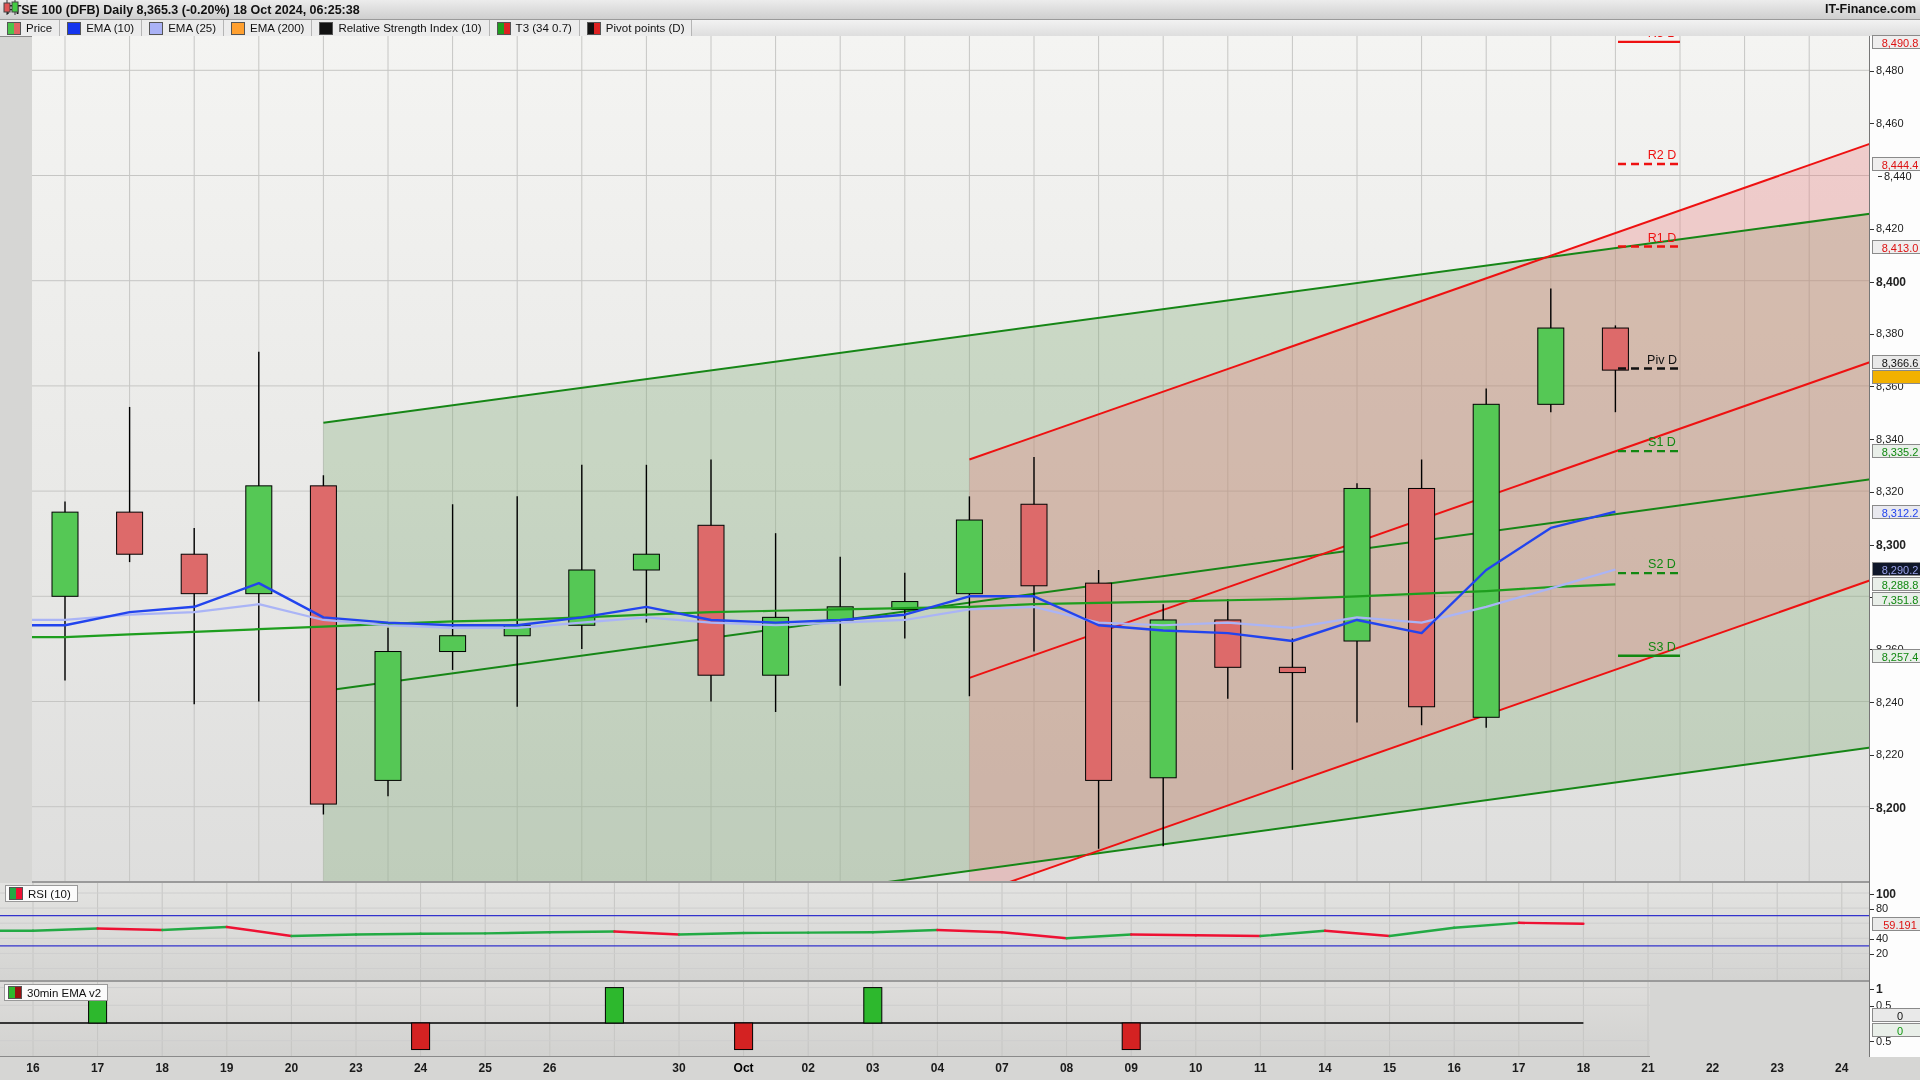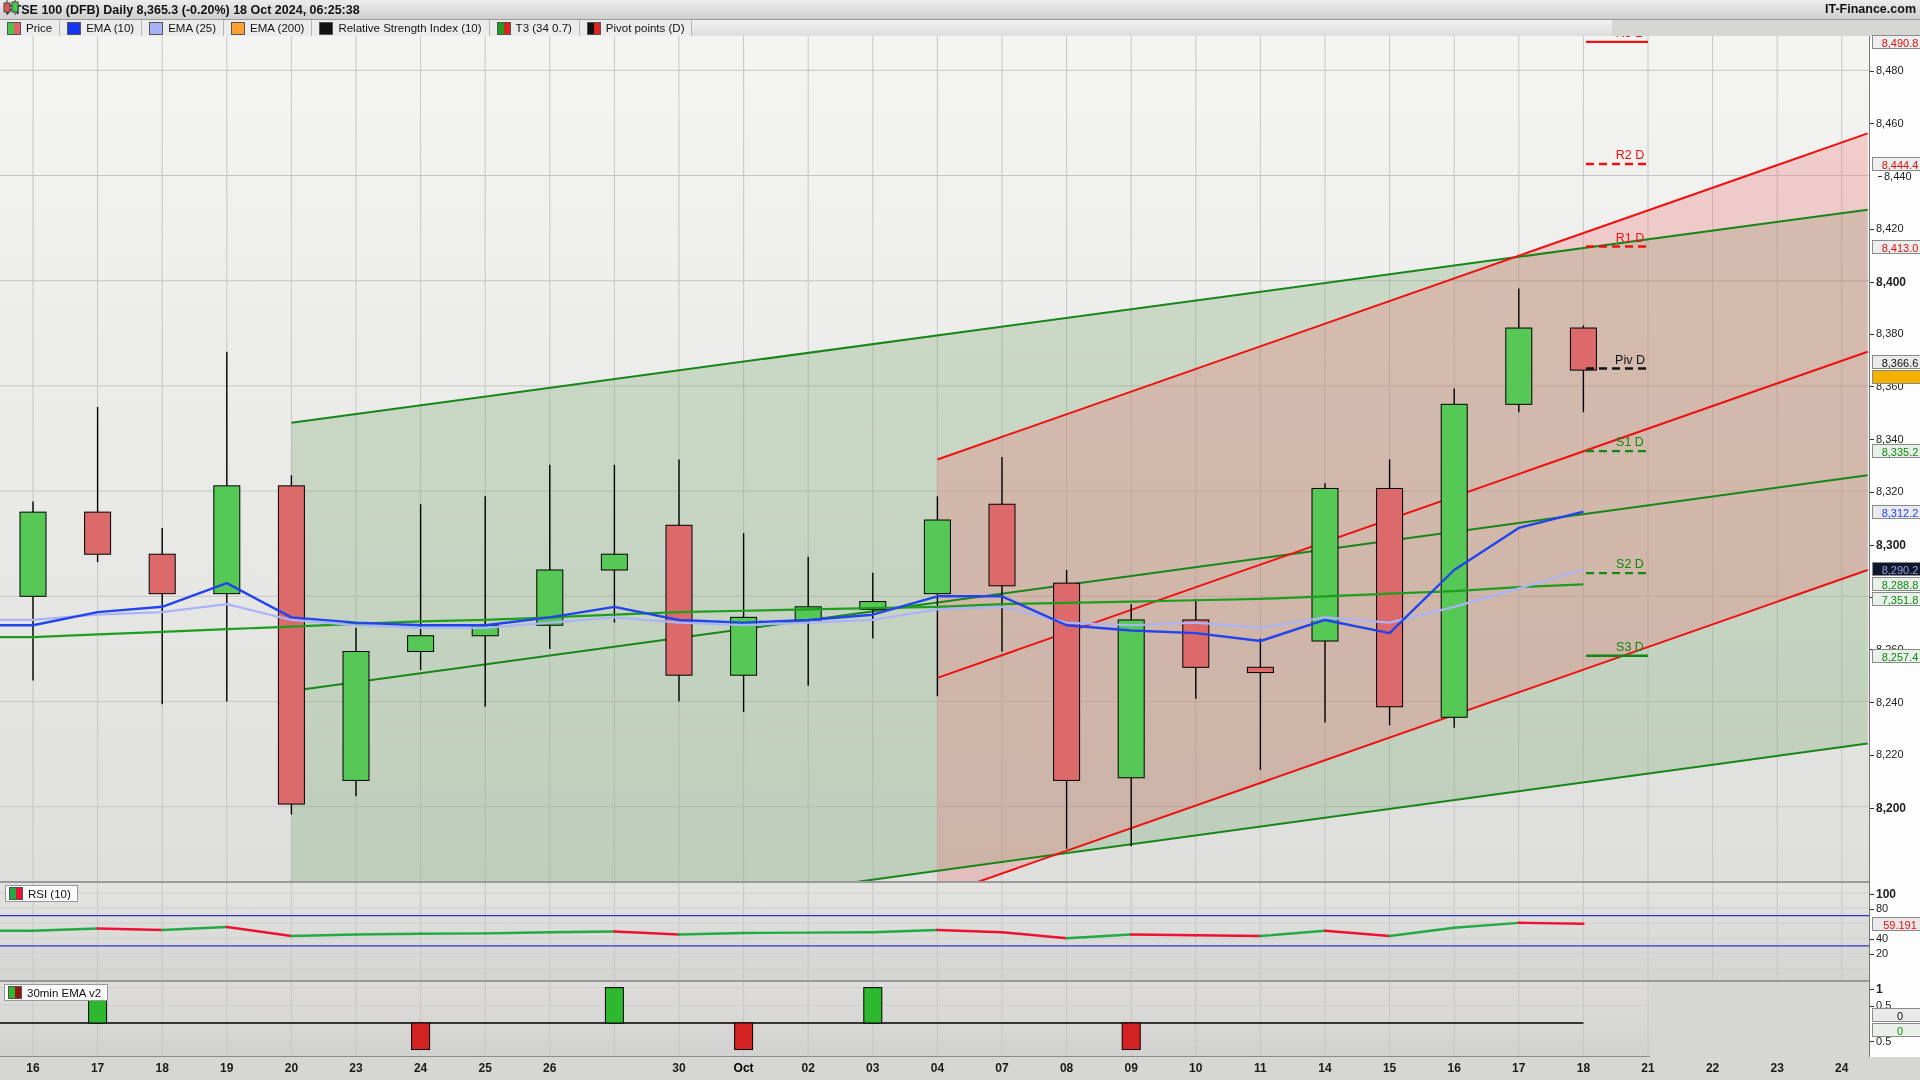--- a/index.html
+++ b/index.html
@@ -7,30 +7,30 @@
        font-family:"Liberation Sans",sans-serif;background:#d6d6d4;
        -webkit-font-smoothing:antialiased;}
   
   #titlebar{position:absolute;left:0;top:0;width:1920px;height:19px;
     background:linear-gradient(#ececec,#cfcfcf);border-bottom:1px solid #9a9a9a;
     display:flex;align-items:center;}
   #title-icon{width:17px;height:15px;margin-left:3px;flex:0 0 auto;}
   #title-text{font-size:12.5px;font-weight:bold;color:#111;margin-left:6px;white-space:nowrap;}
   #brand{position:absolute;right:4px;top:2px;font-size:12.5px;font-weight:bold;color:#111;}
   
-  #legendbar{position:absolute;left:0;top:20px;width:1612px;height:16px;
+  #legendbar{position:absolute;left:0;top:20px;width:1920px;height:16px;
     background:linear-gradient(#f2f2f2,#dedede);border-bottom:1px solid #8a8a8a;
     display:flex;align-items:stretch;}
   .lg-item{display:flex;align-items:center;padding:0 7px;border-right:1px solid #b5b5b5;background:#ececec;}
   .lg-sw{width:12px;height:11px;border:1px solid #555;display:flex;margin-right:5px;flex:0 0 auto;}
   .lg-sw span{flex:1 1 auto;}
   .lg-label{font-size:11.5px;color:#111;white-space:nowrap;}
   
   .panel{position:absolute;left:0;overflow:hidden;}
-  #main-panel{top:36px;width:1869px;height:845px;background:linear-gradient(#f4f4f2 0%,#e9e9e7 55%,#dededd 100%);border-bottom:2px solid #9a9a9a;}
+  #main-panel{top:36px;width:1869px;height:845px;background:linear-gradient(#f4f4f2 0%,#e9e9e7 55%,#dededd 100%);border-bottom:2px solid #9a9a9a;margin-left:32px;}
   #rsi-panel{top:883px;width:1869px;height:97px;background:linear-gradient(#e3e3e1,#d4d4d2);border-bottom:2px solid #9a9a9a;}
   #sig-panel{top:982px;width:1650px;height:74px;background:linear-gradient(#dedddb,#d2d2d0);border-bottom:1px solid #8a8a8a;}
   svg{position:absolute;left:0;top:0;overflow:hidden;}
   
   #axis-col{position:absolute;left:1869px;top:36px;width:51px;height:1021px;
     background:#fdfdfd;border-left:1px solid #777;}
   .tick{position:absolute;left:0;font-size:11px;color:#222;white-space:nowrap;}
   .tick .dash{display:inline-block;width:4px;height:1px;background:#333;vertical-align:middle;margin-right:2px;}
   .tick.bold{font-weight:bold;font-size:12px;}
   .vbox{position:absolute;left:2px;width:56px;height:14px;line-height:14px;

